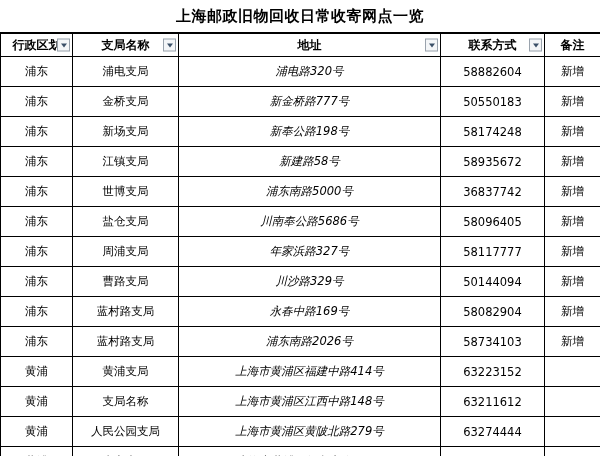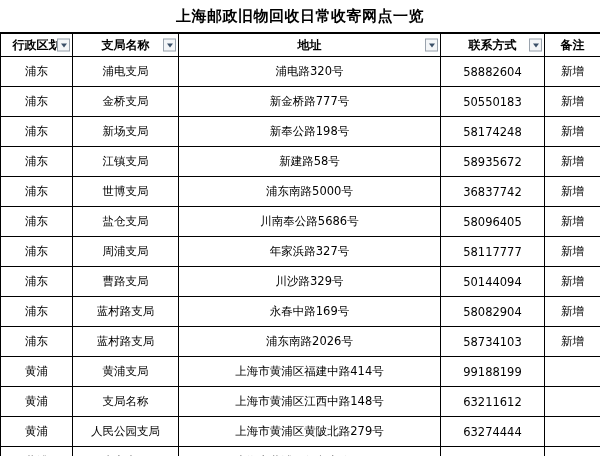--- a/index.html
+++ b/index.html
@@ -87,20 +87,21 @@
   .filter-btn .caret {
     width: 0;
     height: 0;
     border-left: 3px solid transparent;
     border-right: 3px solid transparent;
     border-top: 4px solid #3b5068;
   }
   td.cell-left {
     text-align: left;
     padding-left: 8px;
+    font-style: italic;
   }
   col.c-district { width: 72px; }
   col.c-branch   { width: 106px; }
   col.c-address  { width: 262px; }
   col.c-phone    { width: 104px; }
   col.c-remark   { width: 56px; }
   tbody tr:last-child td {
     border-bottom: 1px solid #000000;
   }
 </style>
@@ -230,21 +231,21 @@
           <td>浦东</td>
           <td>蓝村路支局</td>
           <td class="cell-left">浦东南路2026号</td>
           <td>58734103</td>
           <td>新增</td>
         </tr>
         <tr>
           <td>黄浦</td>
           <td>黄浦支局</td>
           <td class="cell-left">上海市黄浦区福建中路414号</td>
-          <td>99188199</td>
+          <td>63223152</td>
           <td></td>
         </tr>
         <tr>
           <td>黄浦</td>
           <td>支局名称</td>
           <td class="cell-left">上海市黄浦区江西中路148号</td>
           <td>63211612</td>
           <td></td>
         </tr>
         <tr>

